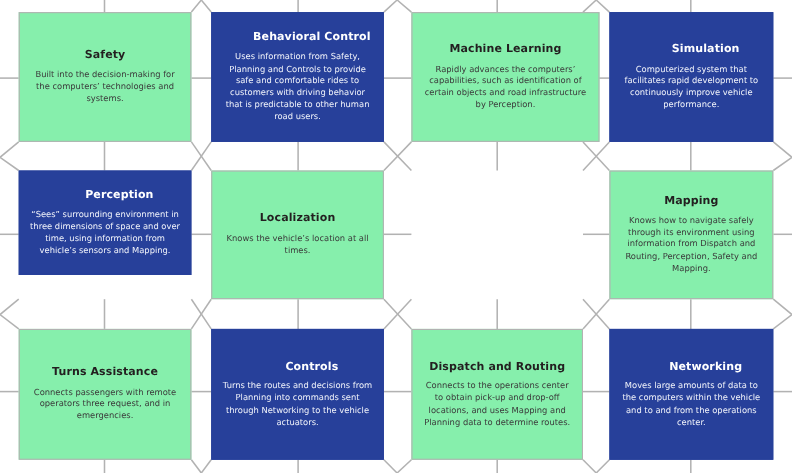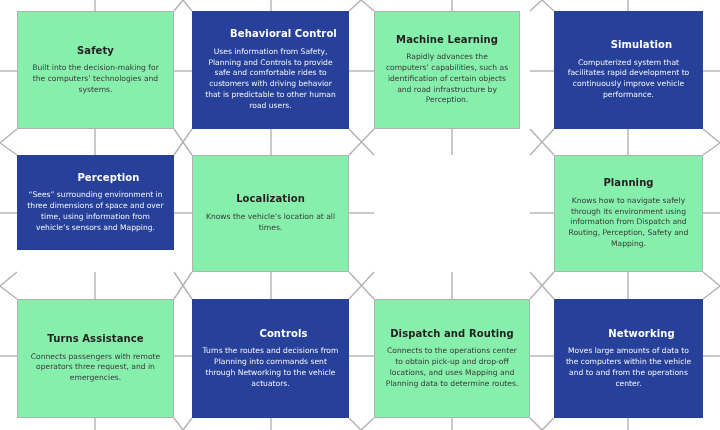--- a/index.html
+++ b/index.html
@@ -182,21 +182,21 @@
   <div class="card light" style="left:17px;  top:11px;  width:157px; height:118px;">
     <div class="card-title">Safety</div>
     <div class="card-body">Built into the decision-making for the computers’ technologies and systems.</div>
   </div>
 
   <div class="card dark" style="left:192px; top:11px;  width:157px; height:118px;">
     <div class="card-title">Behavioral Control</div>
     <div class="card-body">Uses information from Safety, Planning and Controls to provide safe and comfortable rides to customers with driving behavior that is predictable to other human road users.</div>
   </div>
 
-  <div class="card light" style="left:374px; top:11px;  width:146px; height:118px;text-align:center;">
+  <div class="card light" style="left:374px; top:11px;  width:171px; height:118px;text-align:center;">
     <div class="card-title">Machine Learning</div>
     <div class="card-body">Rapidly advances the computers’ capabilities, such as identification of certain objects and road infrastructure by Perception.</div>
   </div>
 
   <div class="card dark" style="left:554px; top:11px;  width:149px; height:118px;">
     <div class="card-title">Simulation</div>
     <div class="card-body">Computerized system that facilitates rapid development to continuously improve vehicle performance.</div>
   </div>
 
   <div class="card dark" style="left:17px;  top:155px; width:157px; height:95px;">
@@ -204,21 +204,21 @@
     <div class="card-body">“Sees” surrounding environment in three dimensions of space and over time, using information from vehicle’s sensors and Mapping.</div>
   </div>
 
   <div class="card light" style="left:192px; top:155px; width:157px; height:117px;">
     <div class="card-title">Localization</div>
     <div class="card-body">Knows the vehicle’s location at all times.</div>
   </div>
 
 
   <div class="card light" style="left:554px; top:155px; width:149px; height:117px;">
-    <div class="card-title">Planning</div>
+    <div class="card-title">Mapping</div>
     <div class="card-body">Knows how to navigate safely through its environment using information from Dispatch and Routing, Perception, Safety and Mapping.</div>
   </div>
 
   <div class="card light" style="left:17px;  top:299px; width:157px; height:119px;">
     <div class="card-title">Turns Assistance</div>
     <div class="card-body">Connects passengers with remote operators three request, and in emergencies.</div>
   </div>
 
   <div class="card dark" style="left:192px; top:299px; width:157px; height:119px;">
     <div class="card-title">Controls</div>

